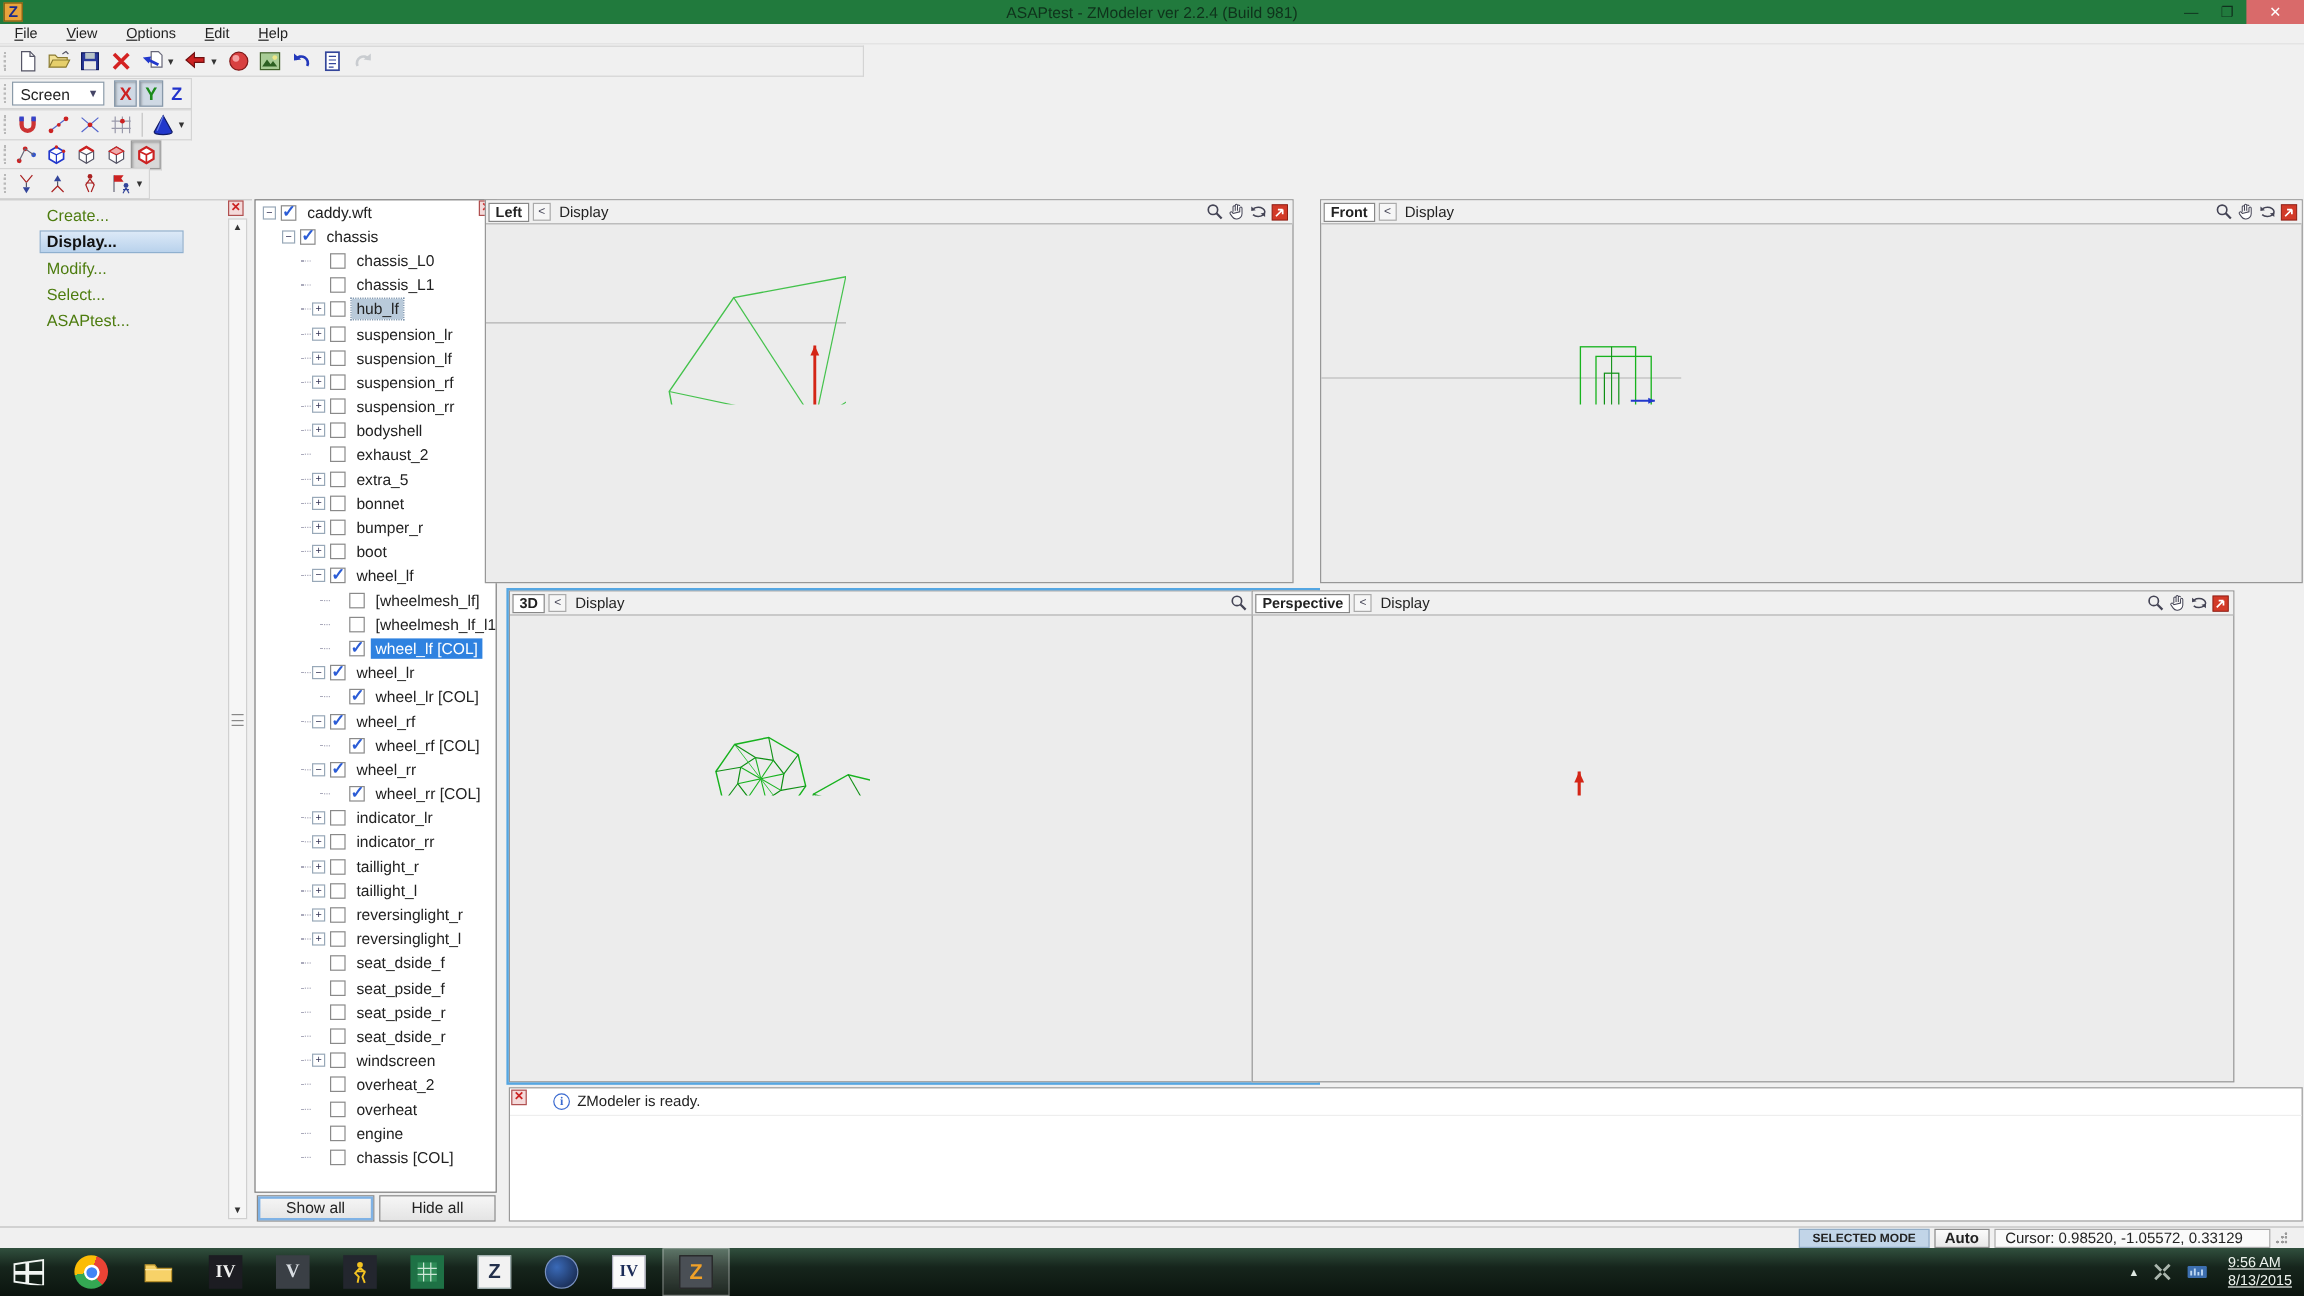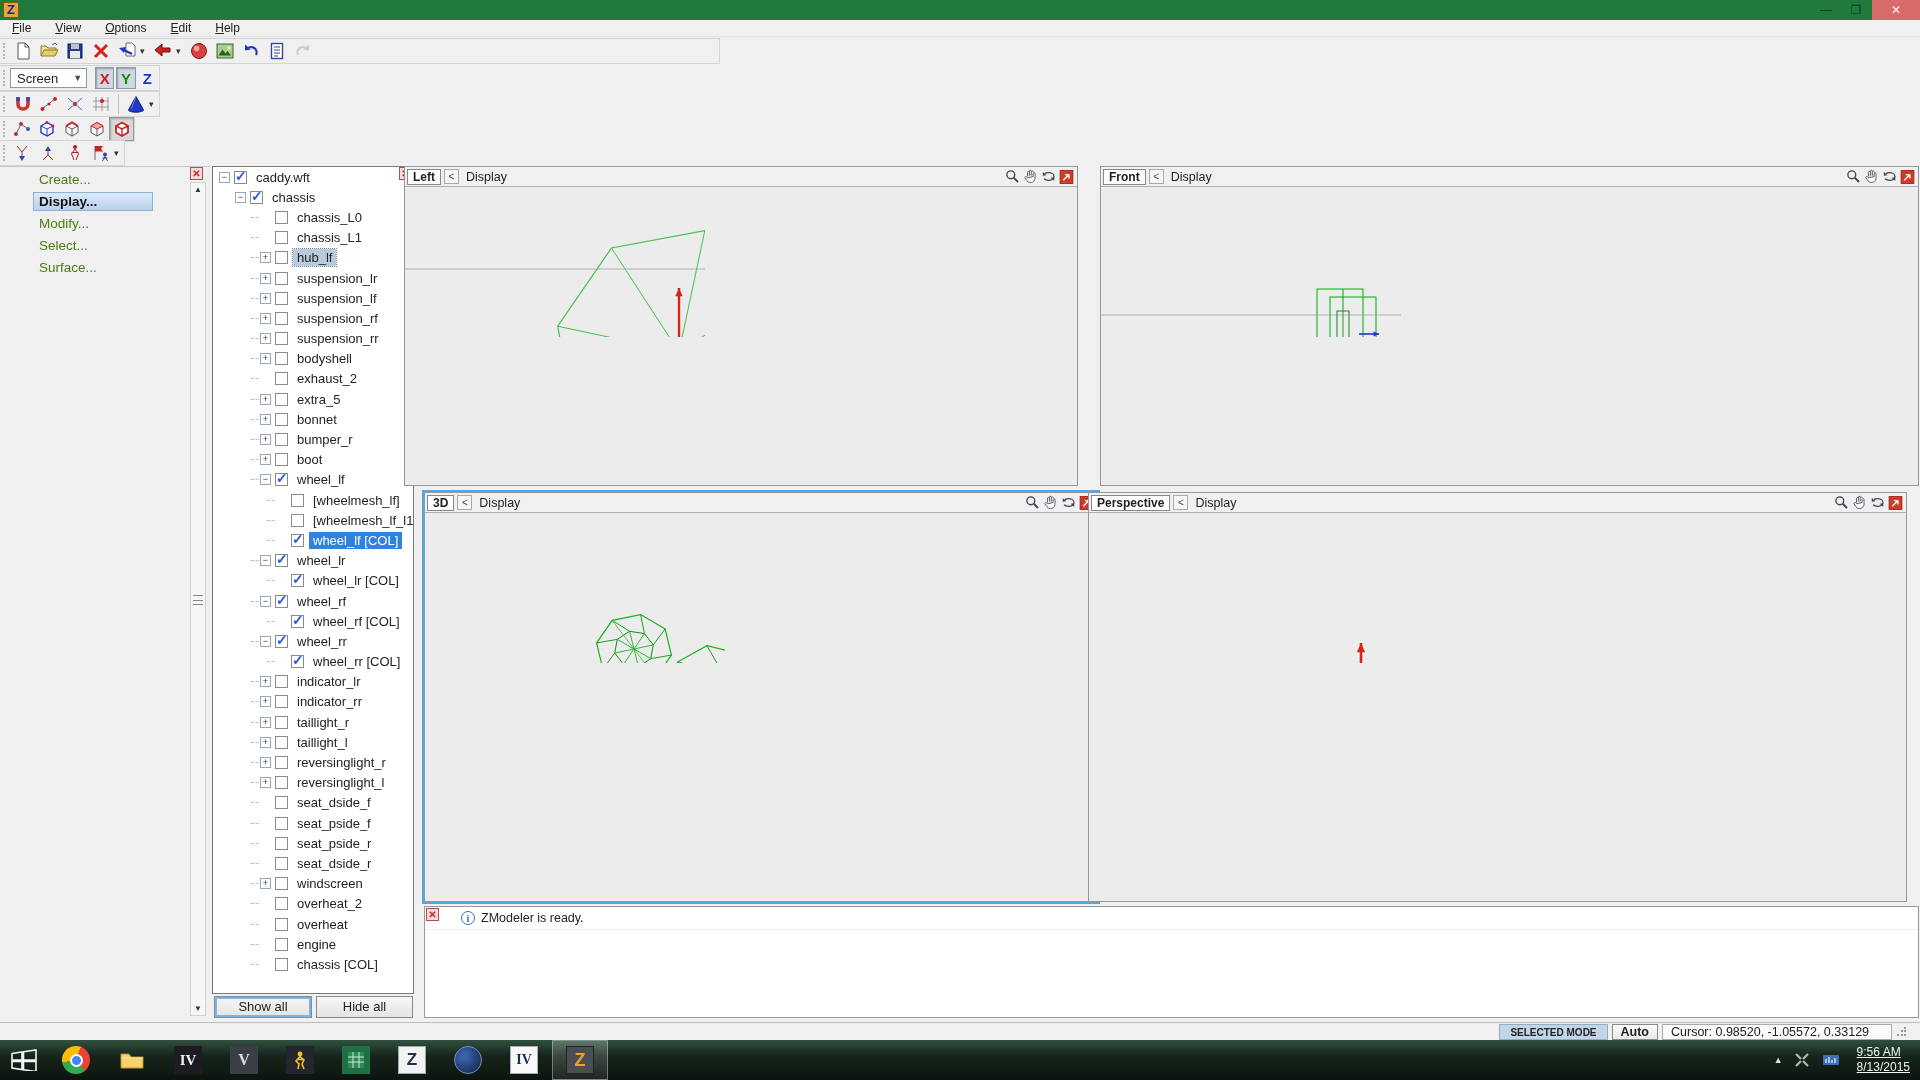--- a/index.html
+++ b/index.html
@@ -97,20 +97,21 @@
   .tk-ico { width:28px; height:28px; display:flex; align-items:center; justify-content:center; font-weight:bold; }
   #tray { margin-left:auto; display:flex; align-items:center; gap:10px; padding-right:10px; color:#e8f0ea; }
   #tray-chevron { font-size:9px; color:#dfe8e2; }
   #clock { text-align:left; font-size:12px; line-height:15px; color:#eef4ef; padding-left:6px;text-decoration:underline; }
 </style>
 </head>
 <body>
 
 <div class="abs" id="titlebar">
   <div id="app-icon">Z</div>
+  <div id="title-text">ASAPtest - ZModeler ver 2.2.4 (Build 981)</div>
 </div>
 <div class="winbtn" id="btn-min">
     <span class="winglyph">—</span>
   </div>
 <div class="winbtn" id="btn-restore">
     <span class="winglyph">❐</span>
   </div>
 <div class="winbtn" id="btn-close">
     <span class="winglyph">✕</span>
   </div>
@@ -309,21 +310,21 @@
       </svg>
     </span>
     <span class="tb-caret">▾</span>
   </div>
 
 <div class="abs" id="cmdpanel">
     <div class="cmd-item">Create...</div>
     <div class="cmd-item sel">Display...</div>
     <div class="cmd-item">Modify...</div>
     <div class="cmd-item">Select...</div>
-    <div class="cmd-item">Surface...</div>
+    <div class="cmd-item">ASAPtest...</div>
   </div>
 <div class="panel-x" style="left:190px; top:167px;">✕</div>
 <div id="cmd-scroll">
   <span class="scr-arrow" style="top:2px;">▲</span>
   <div id="cmd-grip"></div>
   <span class="scr-arrow" style="bottom:2px;">▼</span>
 </div>
 
 <div class="abs" id="treebox">
     <div class="trow">
@@ -851,21 +852,21 @@
       <line x1="24" y1="352" x2="24" y2="319.5" stroke="#0a9a14" stroke-width="1.4"></line>
       <polygon points="24,319.5 26.44656271835742,324.97853364187387 21.55343728164258,324.97853364187387" fill="#0a9a14"></polygon>
       <text x="15" y="324.7" fill="#0a9a14" font-size="11" font-style="italic">y</text>
       <line x1="24" y1="352" x2="50" y2="352" stroke="#223a6a" stroke-width="1.4"></line>
       <text x="54" y="356" fill="#2238aa" font-size="11" font-style="italic">z</text>
       <line x1="21" y1="358" x2="28" y2="365" stroke="#d02020" stroke-width="1.4"></line>
       <line x1="21" y1="365" x2="28" y2="358" stroke="#d02020" stroke-width="1.4"></line>
     </svg>
 </div>
 
-<div class="vp" id="vp-persp" style="left:1088px; top:492px; width:819px; height:410px;">
+<div class="vp" id="vp-persp" style="left:1043px; top:492px; width:819px; height:410px;">
   <div class="vp-head">
     <span class="vp-name">Perspective</span>
     <span class="vp-back">&lt;</span>
     <span class="vp-mode">Display</span>
     <span class="vp-tools">
         <span class="tico">
           <svg width="18" height="17" viewBox="0 0 20 20">
             <circle cx="8" cy="8" r="4.6" fill="none" stroke="#445" stroke-width="1.6"></circle>
             <path d="M11.5 11.5l5 5" stroke="#445" stroke-width="2.2"></path>
           </svg>

